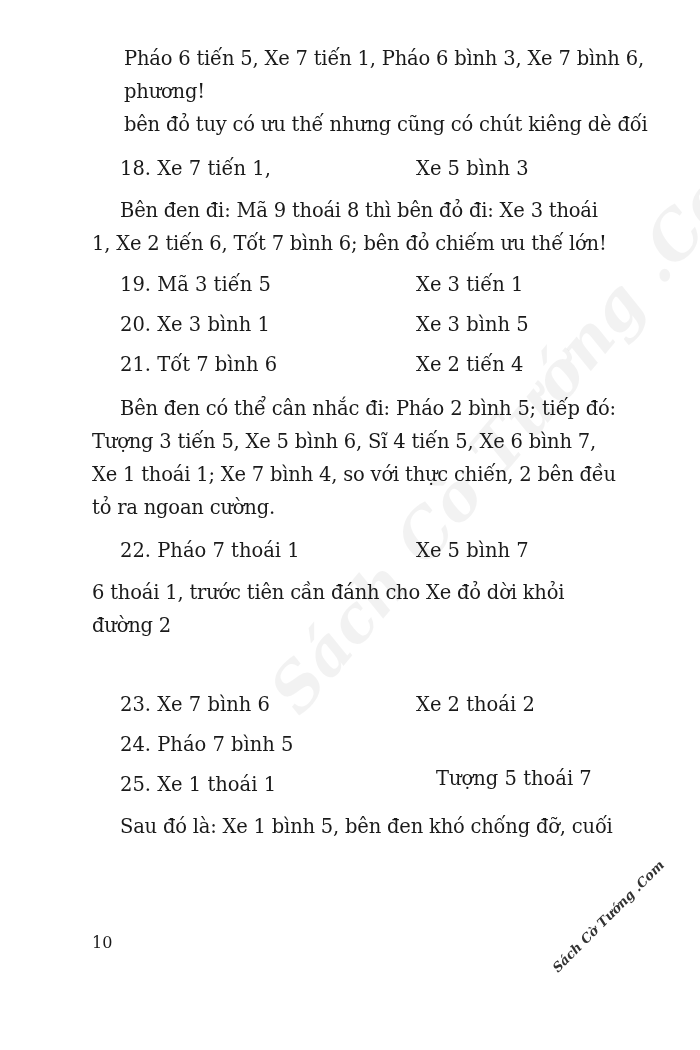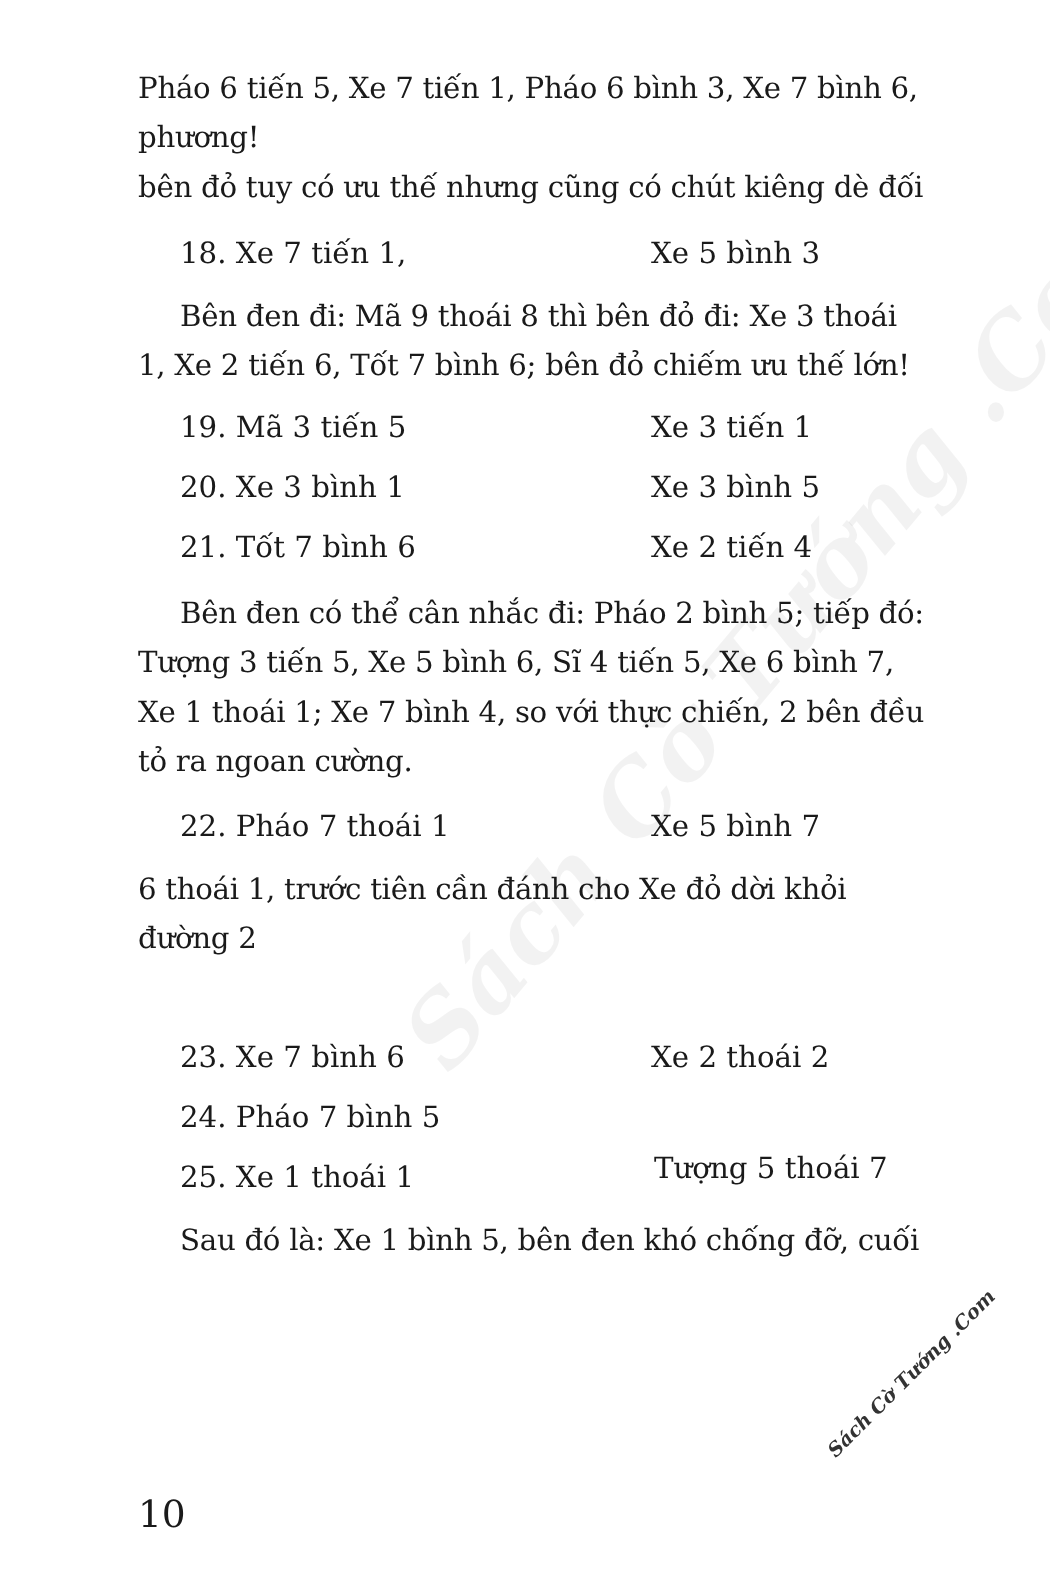--- a/index.html
+++ b/index.html
@@ -9,38 +9,38 @@
   }
   .page { position: absolute; left: 0; top: 0; width: 700px; height: 1050px; }
   .para {
     position: absolute; left: 92px; width: 560px; font-size: 19.5px; line-height: 33px;
     text-align: justify; text-align-last: left; letter-spacing: -0.2px;
   }
   .para .line { display: block; white-space: nowrap; }
   .indent { padding-left: 28px; }
   .move-row { position: absolute; left: 120px; width: 530px; font-size: 19.5px; line-height: 33px; white-space: nowrap; }
   .move-row .red { position: absolute; left: 0; }
-  .move-row .black { position: absolute; left: 314px; }
-  .page-number { position: absolute; left: 92px; top: 995px; font-size: 25px; }
+  .move-row .black { position: absolute; left: 296px; }
+  .page-number { position: absolute; left: 92px; top: 933px; font-size: 16px; }
   .watermark-center {
     position: absolute; left: 150px; top: 380px; font-size: 64px; color: rgba(0,0,0,0.05);
     transform: rotate(-50deg); font-style: italic; font-weight: bold; white-space: nowrap;
   }
   .watermark-corner {
     position: absolute; left: 560px; top: 960px; font-size: 13px; color: #333;
     transform: rotate(-45deg); transform-origin: left bottom; font-style: italic; font-weight: bold; white-space: nowrap;
   }
 </style>
 </head>
 <body>
 
 <div class="page">
   <div class="watermark-center">Sách Cờ Tướng .Com</div>
 
-  <div class="para" style="top:42px;">
+  <div class="para" style="top:42px;margin-left:32px;">
     <span class="line">Pháo 6 tiến 5, Xe 7 tiến 1, Pháo 6 bình 3, Xe 7 bình 6,</span>
     <span class="line">phương!</span>
     <span class="line">bên đỏ tuy có ưu thế nhưng cũng có chút kiêng dè đối</span>
   </div>
 
   <div class="move-row" style="top:152px;">
     <span class="red">18. Xe 7 tiến 1,</span>
     <span class="black">Xe 5 bình 3</span>
   </div>
 

